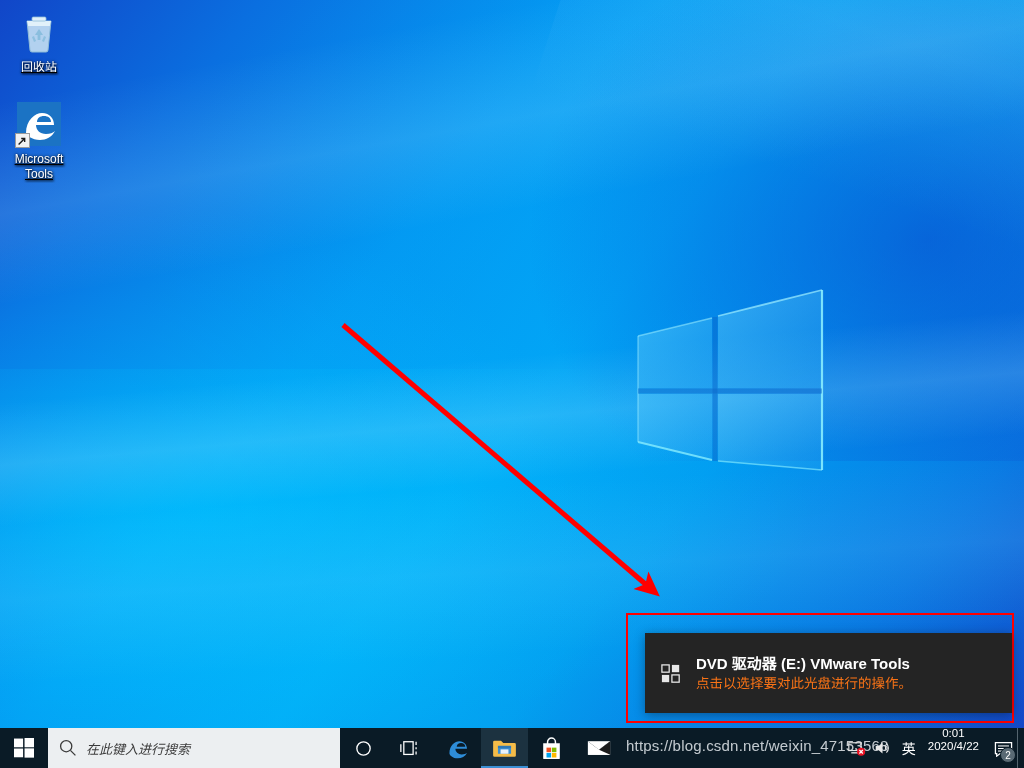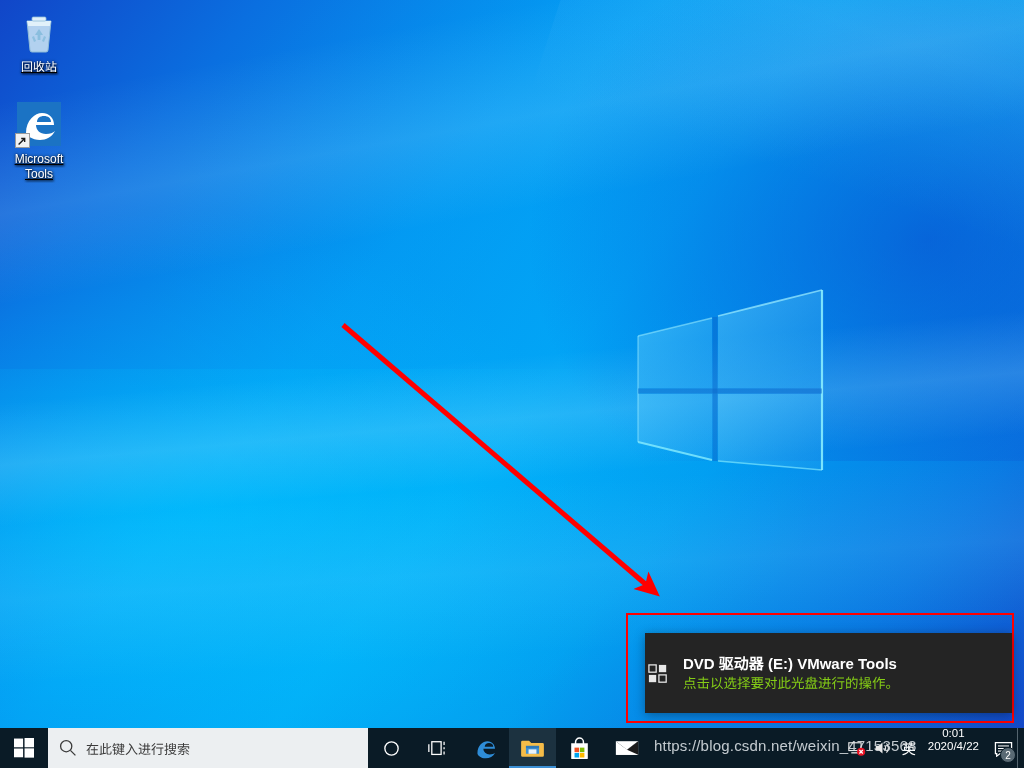--- a/index.html
+++ b/index.html
@@ -83,49 +83,49 @@
 
   
   #toast-highlight {
     position:absolute; left:626px; top:613px; width:388px; height:110px;
     border:2px solid #ff0000; pointer-events:none;
   }
 
   
   #toast {
     position:absolute; left:645px; top:633px; width:367px; height:80px;
-    background:#242424; display:flex; align-items:center; padding:0 0;
+    background:#242424; display:flex; align-items:center; padding:0 13px;
     box-shadow:0 2px 10px rgba(0,0,0,0.35);
   }
   #toast .t-icon {
     width:26px; height:26px; flex:0 0 26px; margin-right:12px; margin-top:2px;
     display:flex; align-items:center; justify-content:center;
   }
   #toast .t-body { flex:1 1 auto; min-width:0; }
   #toast .t-title {
     color:#ffffff; font-size:15px; font-weight:bold; line-height:20px;
     white-space:nowrap;
   }
   #toast .t-sub {
-    color:#84cc16; font-size:13.5px; line-height:19px; margin-top:0;
+    color:#f97316; font-size:13.5px; line-height:19px; margin-top:0;
     white-space:nowrap;
   }
 
   
   #taskbar {
     position:absolute; left:0; bottom:0; width:1024px; height:40px;
     background:#0a1b26; display:flex; align-items:stretch;
   }
   #start-button {
     width:48px; display:flex; align-items:center; justify-content:center;
     cursor:default;
   }
   #search-box {
-    width:320px; background:#eceff1; display:flex; align-items:center;
-    padding:0 10px; cursor:text;
+    width:292px; background:#eceff1; display:flex; align-items:center;
+    padding:0 10px; cursor:text;font-style:italic;
   }
   #search-box .s-icon { width:20px; height:20px; flex:0 0 20px; margin-right:8px; }
   #search-placeholder { color:#3b3b3b; font-size:13px; white-space:nowrap; }
 
   #task-icons { display:flex; align-items:stretch; }
   .tb-btn {
     width:47px; display:flex; align-items:center; justify-content:center;
     position:relative; cursor:default;
   }
   .tb-btn.active { background:#1c3240; }

